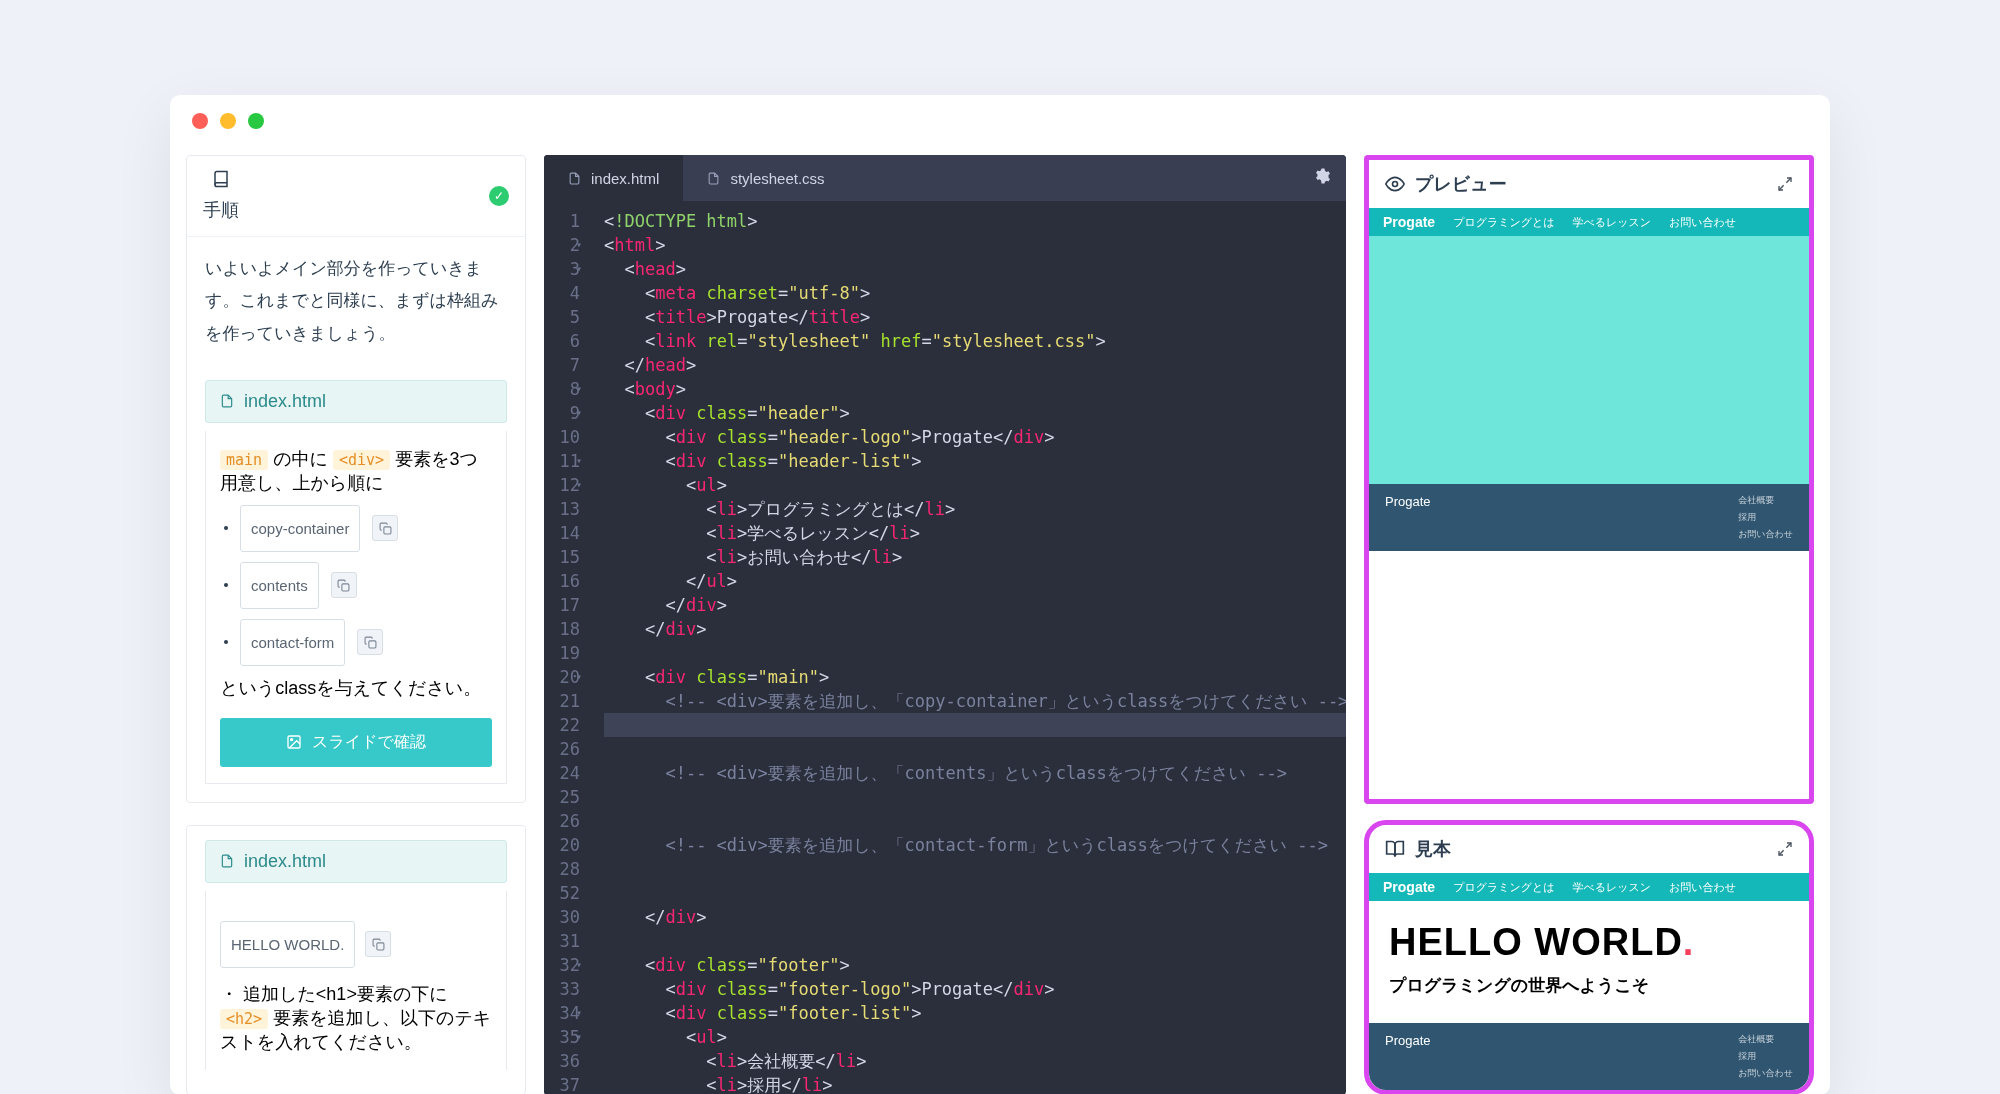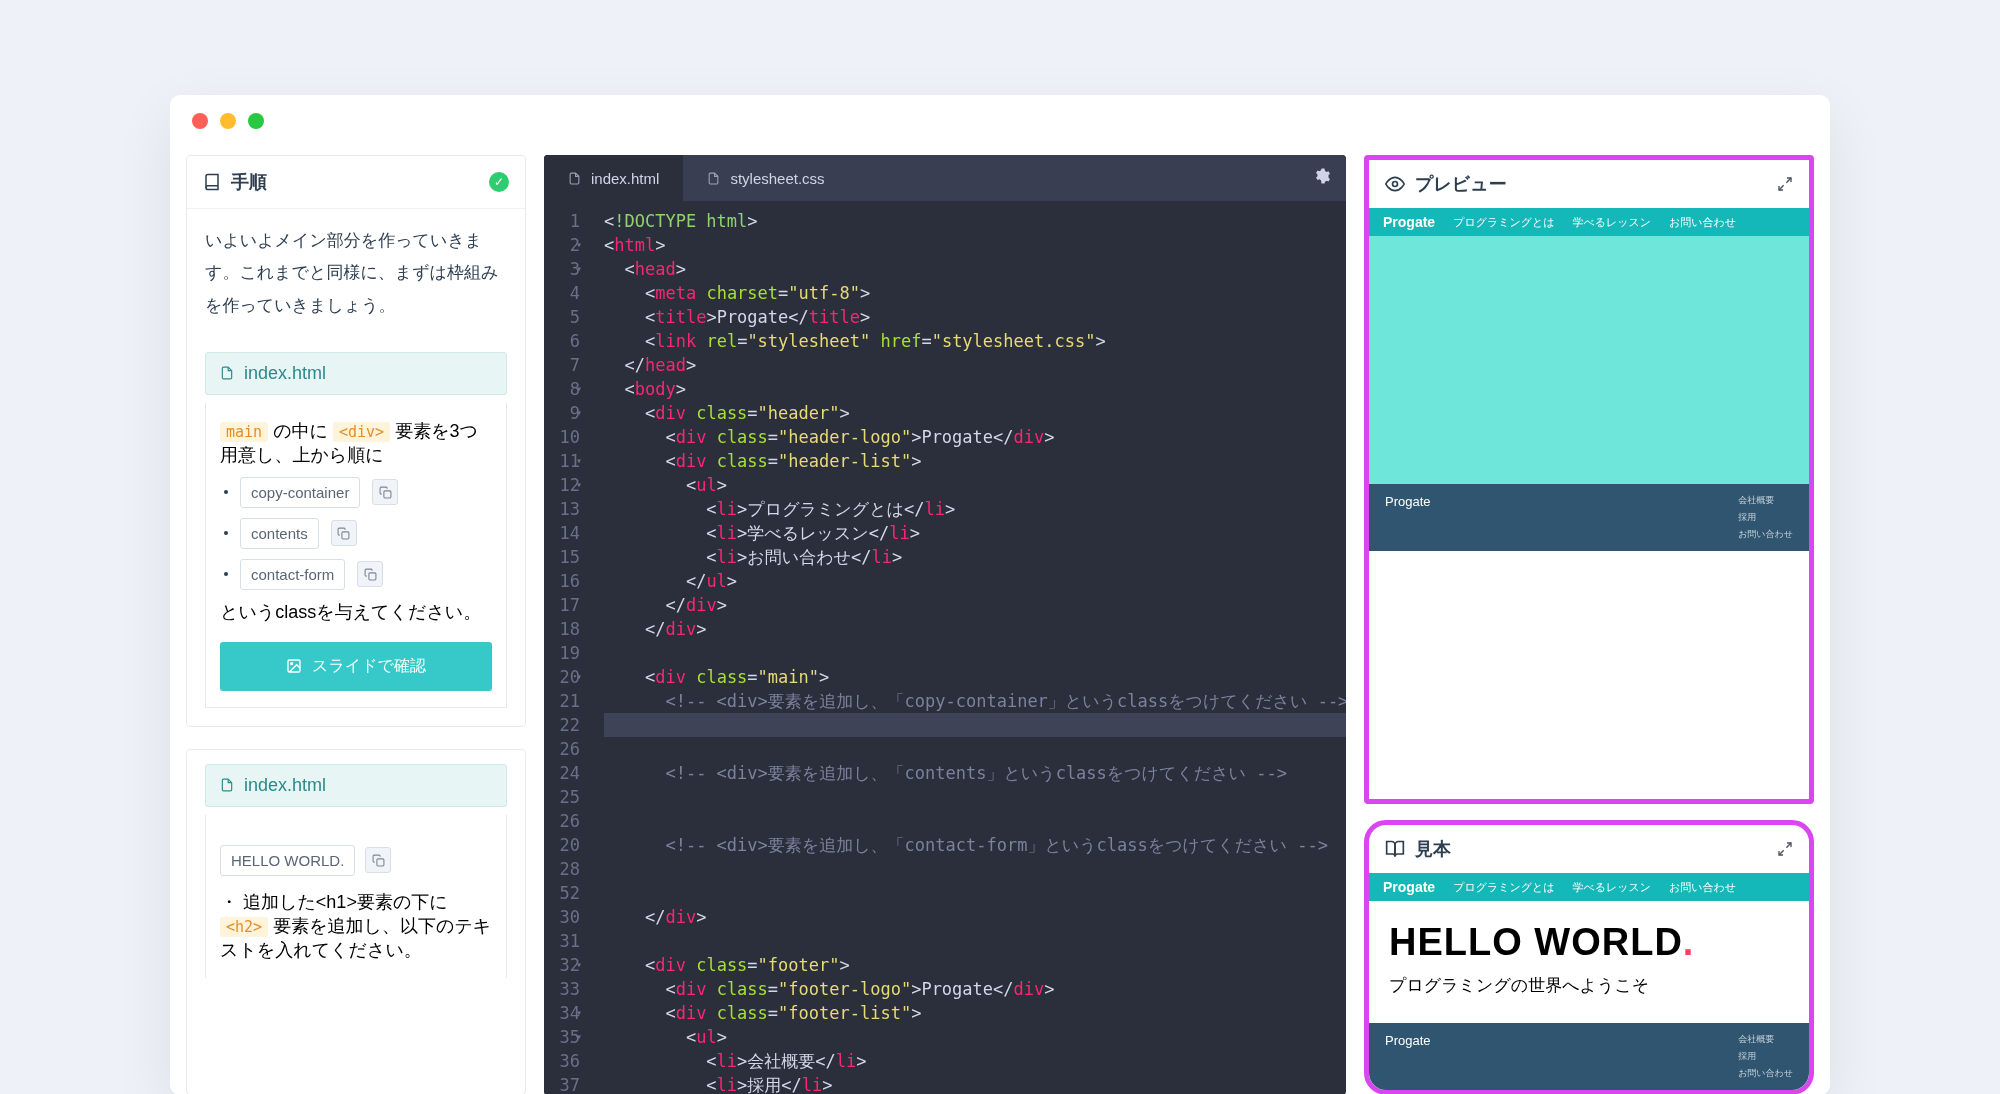--- a/index.html
+++ b/index.html
@@ -57,21 +57,21 @@
     background: #fff;
     border: 1px solid #E6EAF0;
     border-radius: 4px;
   }
   .panel-head {
     display:flex; align-items:center; justify-content:space-between;
     padding: 14px 16px;
     border-bottom: 1px solid #eef1f5;
     color:#2c3e50;
   }
-  .panel-head .left { display:flex; align-items:center; gap:10px; font-weight:700;}
+  .panel-head .left { display:flex; align-items:center; gap:10px; font-weight:400;flex-direction:column;}
   .check {
     width:20px;height:20px;border-radius:50%;
     background:#2ecc71; display:flex;align-items:center;justify-content:center;
     color:#fff; font-size:12px;
   }
   .panel-body { padding: 16px 18px; color:#2c3e50; line-height:1.9; font-size:17px;}
   .file-tag {
     margin: 14px 18px 0;
     background:#E8F5F5; border:1px solid #cfe9e9;
     padding:10px 14px; display:flex; align-items:center; gap:10px;
@@ -82,21 +82,21 @@
     border:1px solid #E6EAF0; border-top:none;
     padding:16px 14px;
   }
   .code-chip{
     display:inline-block;background:#FFF4DA;color:#E58E26;
     padding:1px 6px;border-radius:3px;font-family:Menlo,Consolas,monospace;font-size:15px;
   }
   .bullet-row{display:flex;align-items:center;gap:12px;margin:10px 0;}
   .bullet-row .dotb{width:4px;height:4px;background:#2c3e50;border-radius:50%; margin-left:4px;}
   .chip-box{
-    border:1px solid #d8dee6;border-radius:3px;padding:6px 10px;font-size:15px;color:#5a6673;
+    border:1px solid #d8dee6;border-radius:3px;padding:14px 10px;font-size:15px;color:#5a6673;
     display:flex;align-items:center;gap:8px;
   }
   .copy-btn{
     border:1px solid #d8dee6;border-radius:3px;background:#f0f3f7;color:#7a8594;
     width:26px;height:26px;display:flex;align-items:center;justify-content:center;cursor:pointer;
   }
   .slide-btn{
     margin-top:18px;width:100%;background:#37C9C9;color:#fff;border:none;
     padding:14px 0;border-radius:3px;display:flex;align-items:center;justify-content:center;gap:10px;
     font-size:16px;cursor:pointer;
@@ -167,21 +167,21 @@
   .pv-header .logo{font-weight:700;font-size:14px;}
   .pv-hero{background:#6EE7DA;flex:1;min-height:210px;}
   .pv-footer{
     background:#2F5570;color:#fff;display:flex;justify-content:space-between;align-items:flex-start;
     padding:10px 16px;font-size:11px;min-height:60px;
   }
   .pv-footer .flinks{display:flex;flex-direction:column;gap:4px;font-size:9px;color:#c9d3db;}
   .sample .pv-hero{background:#fff;min-height:auto;padding:20px 20px 26px;}
   .sample .hw{font-size:38px;font-weight:900;letter-spacing:1px;}
   .sample .hw .reddot{color:#F43F5E;}
-  .sample .subt{font-size:17px;margin-top:10px;font-weight:400;}
+  .sample .subt{font-size:17px;margin-top:10px;font-weight:700;}
   .expand{color:#49515e;}
 
   svg{display:block;}
 </style>
 </head>
 <body>
 
 <div class="window">
   <div class="dots">
     <div class="dot red"></div>

